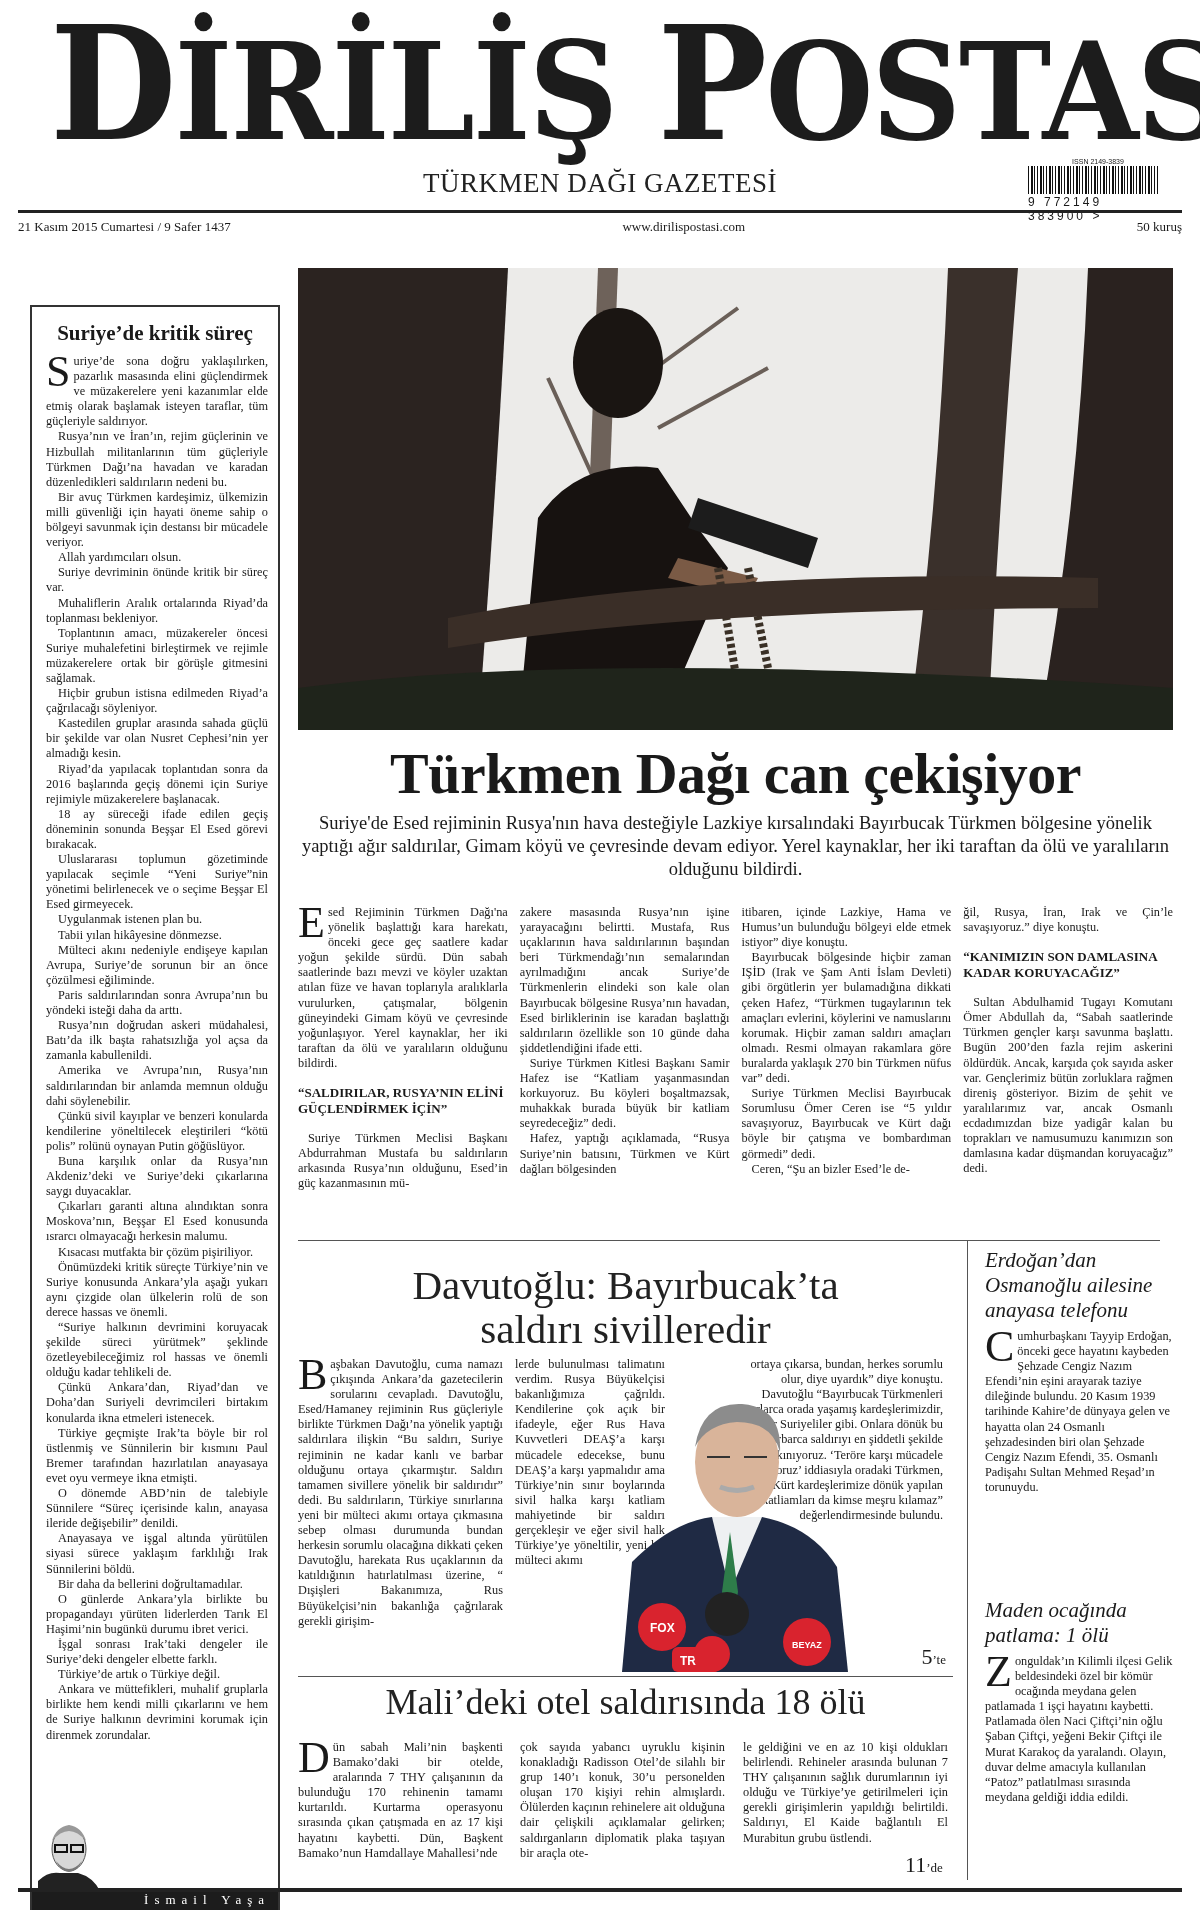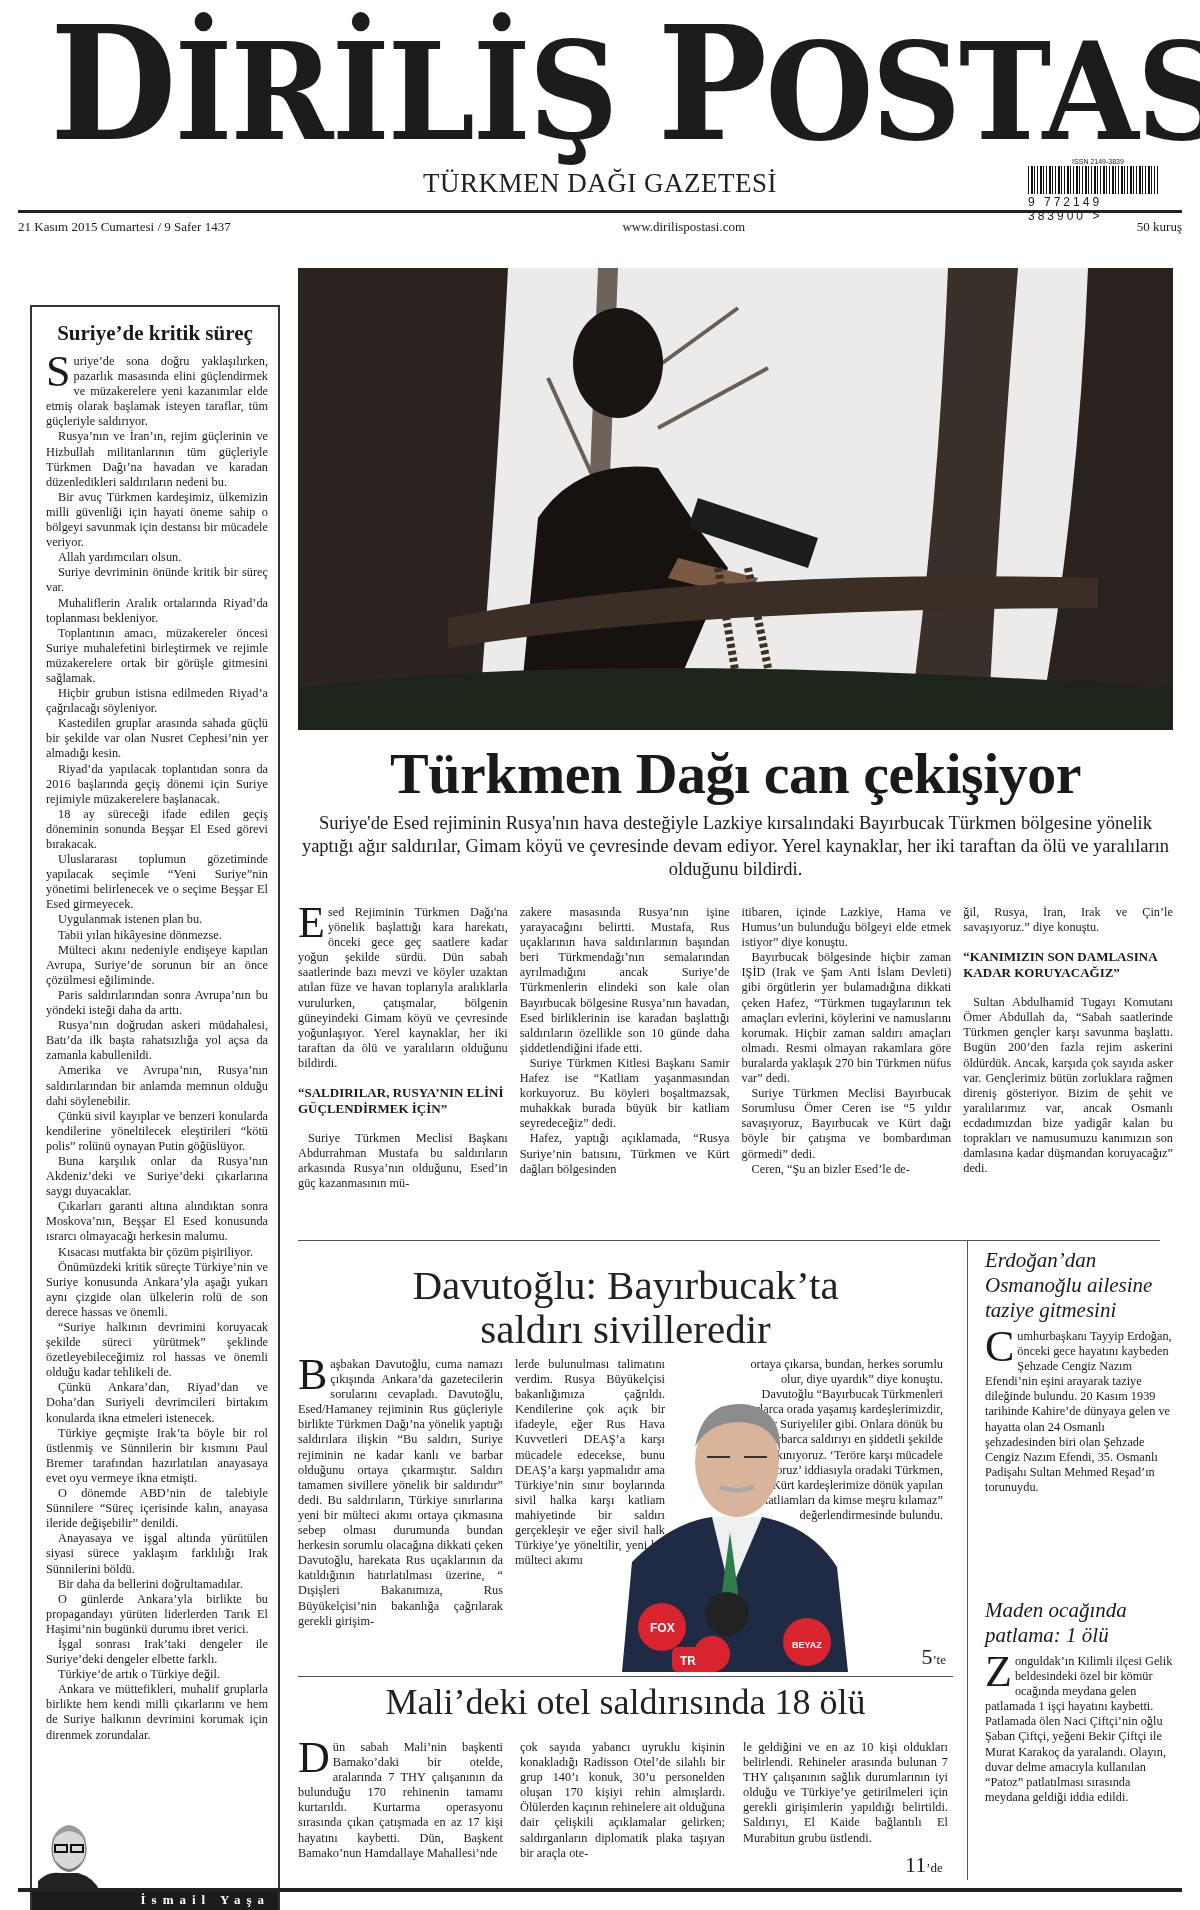--- a/index.html
+++ b/index.html
@@ -24,21 +24,21 @@
   
   .leftcol { position: absolute; left: 30px; top: 270px; width: 250px; height: 1608px; border: 2px solid #333; margin-top: 35px; }
   .leftcol h2 { font-size: 21px; font-weight: bold; text-align: center; margin: 14px 0 8px; }
   .leftcol .body { padding: 0 10px 0 14px; font-size: 12.3px; line-height: 15.1px; text-align: justify; }
   .leftcol .body p { text-indent: 12px; }
   .leftcol .body p.first { text-indent: 0; }
   .dropcap { float: left; font-size: 44px; line-height: 34px; margin: 1px 3px 0 0; }
   .author { position: absolute; left: 0; bottom: 0; width: 246px; height: 112px; }
   .author .face { position: absolute; left: 6px; bottom: 4px; width: 62px; height: 96px; }
   .author .bar { position: absolute; left: 0; bottom: 0; width: 246px; height: 22px; background: #1c1c1c; }
-  .author .name { position: absolute; right: 8px; bottom: 3px; color: #fff; font-weight: bold; font-size: 13px; letter-spacing: 6px; }
+  .author .name { position: absolute; right: 8px; bottom: 3px; color: #fff; font-weight: normal; font-size: 13px; letter-spacing: 6px; }
   .author .tail { position: absolute; left: 70px; top: 0; width: 168px; font-size: 12.3px; line-height: 15.1px; }
   .author .tail p { text-indent: 10px; }
 
   
   .hero { position: absolute; left: 298px; top: 268px; width: 875px; height: 462px; background: #e6e6e6; overflow: hidden; }
 
   .headline { position: absolute; left: 298px; top: 742px; width: 875px; text-align: center; font-weight: bold; font-size: 58px; line-height: 64px; letter-spacing: -0.5px; }
   .deck { position: absolute; left: 298px; top: 812px; width: 875px; text-align: center; font-size: 18.5px; line-height: 23px; }
 
   .cols4 { position: absolute; left: 298px; top: 905px; width: 875px; height: 318px; display: flex; gap: 12px; }
@@ -224,21 +224,21 @@
   <p class="noind">çok sayıda yabancı uyruklu kişinin konakladığı Radisson Otel’de silahlı bir grup 140’ı konuk, 30’u personelden oluşan 170 kişiyi rehin almışlardı. Ölülerden kaçının rehinelere ait olduğuna dair çelişkili açıklamalar gelirken; saldırganların diplomatik plaka taşıyan bir araçla ote-</p>
 </div>
 <div class="col" style="position:absolute; left:743px; top:1740px; width:205px;">
   <p class="noind">le geldiğini ve en az 10 kişi oldukları belirlendi. Rehineler arasında bulunan 7 THY çalışanının sağlık durumlarının iyi olduğu ve Türkiye’ye getirilmeleri için gerekli girişimlerin yapıldığı belirtildi. Saldırıyı, El Kaide bağlantılı El Murabitun grubu üstlendi.</p>
 </div>
 <div class="jump" style="position:absolute; left:905px; top:1852px;"><span>11</span><small>’de</small></div>
 
 <div class="vline" style="left:967px; top:1240px; height:640px;"></div>
 
 <div class="sidebar-r">
-  <h3>Erdoğan’dan Osmanoğlu ailesine taziye gitmesini</h3>
+  <h3>Erdoğan’dan Osmanoğlu ailesine anayasa telefonu</h3>
   <p><span class="dropcap">C</span><span>umhurbaşkanı Tayyip Erdoğan, önceki gece hayatını kaybeden Şehzade Cengiz Nazım Efendi’nin eşini arayarak taziye dileğinde bulundu. 20 Kasım 1939 tarihinde Kahire’de dünyaya gelen ve hayatta olan 24 Osmanlı şehzadesinden biri olan Şehzade Cengiz Nazım Efendi, 35. Osmanlı Padişahı Sultan Mehmed Reşad’ın torunuydu.</span></p>
 </div>
 <div class="sidebar-r" style="top:1598px;">
   <h3>Maden ocağında patlama: 1 ölü</h3>
   <p><span class="dropcap">Z</span><span>onguldak’ın Kilimli ilçesi Gelik beldesindeki özel bir kömür ocağında meydana gelen patlamada 1 işçi hayatını kaybetti. Patlamada ölen Naci Çiftçi’nin oğlu Şaban Çiftçi, yeğeni Bekir Çiftçi ile Murat Karakoç da yaralandı. Olayın, duvar delme amacıyla kullanılan “Patoz” patlatılması sırasında meydana geldiği iddia edildi.</span></p>
 </div>
 
 <div class="rule-bottom"></div>
 
 </body></html>

